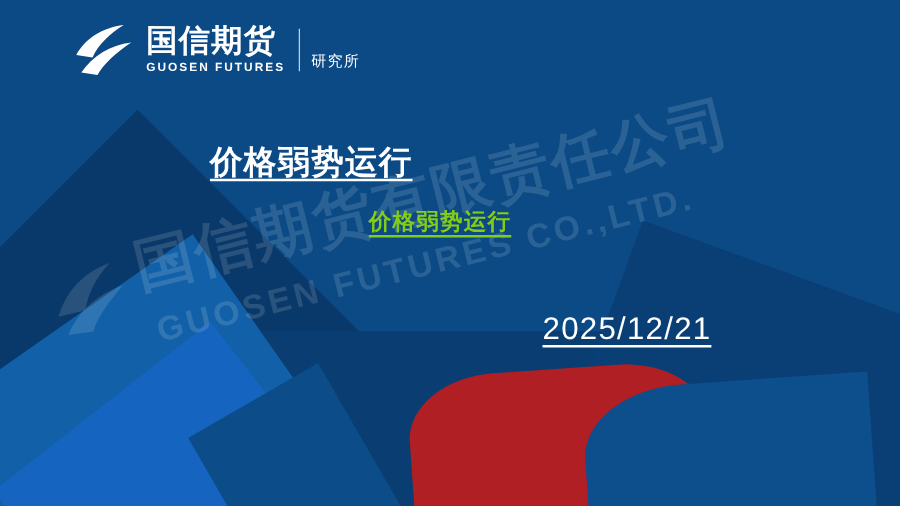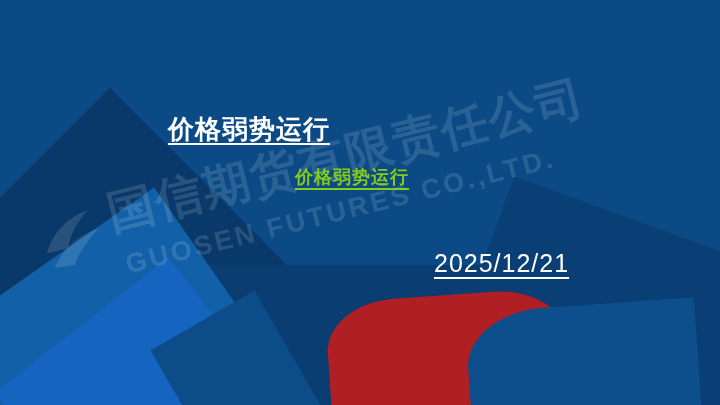--- a/index.html
+++ b/index.html
@@ -244,19 +244,31 @@
 
   <div class="watermark">
     <svg class="wm-logo" viewBox="0 0 72 64">
       <path d="M6 40 C16 22, 34 10, 56 8 C44 16, 34 26, 28 40 Z" fill="#ffffff"></path>
       <path d="M10 56 C22 40, 40 30, 62 28 C48 38, 36 48, 30 58 Z" fill="#ffffff"></path>
     </svg>
     <div class="wm-cn">国信期货有限责任公司</div>
     <div class="wm-en">GUOSEN FUTURES CO.,LTD.</div>
   </div>
 
+  <div class="logo-block">
+    <svg class="logo-mark" viewBox="0 0 50 46">
+      <path d="M3 27 C10 14, 24 5, 41 3 C30 10, 21 18, 16 29 Z" fill="#ffffff"></path>
+      <path d="M7 41 C16 28, 30 19, 47 17 C35 25, 25 34, 20 43 Z" fill="#ffffff"></path>
+    </svg>
+    <div class="logo-text">
+      <div class="logo-cn">国信期货</div>
+      <div class="logo-en">GUOSEN FUTURES</div>
+    </div>
+    <div class="logo-divider"></div>
+    <div class="logo-sub">研究所</div>
+  </div>
 
   <div class="title-line1">价格弱势运行</div>
   <div class="title-line2">价格弱势运行</div>
 
   <div class="date-text">2025/12/21</div>
 
 </div>
 
 </body></html>

